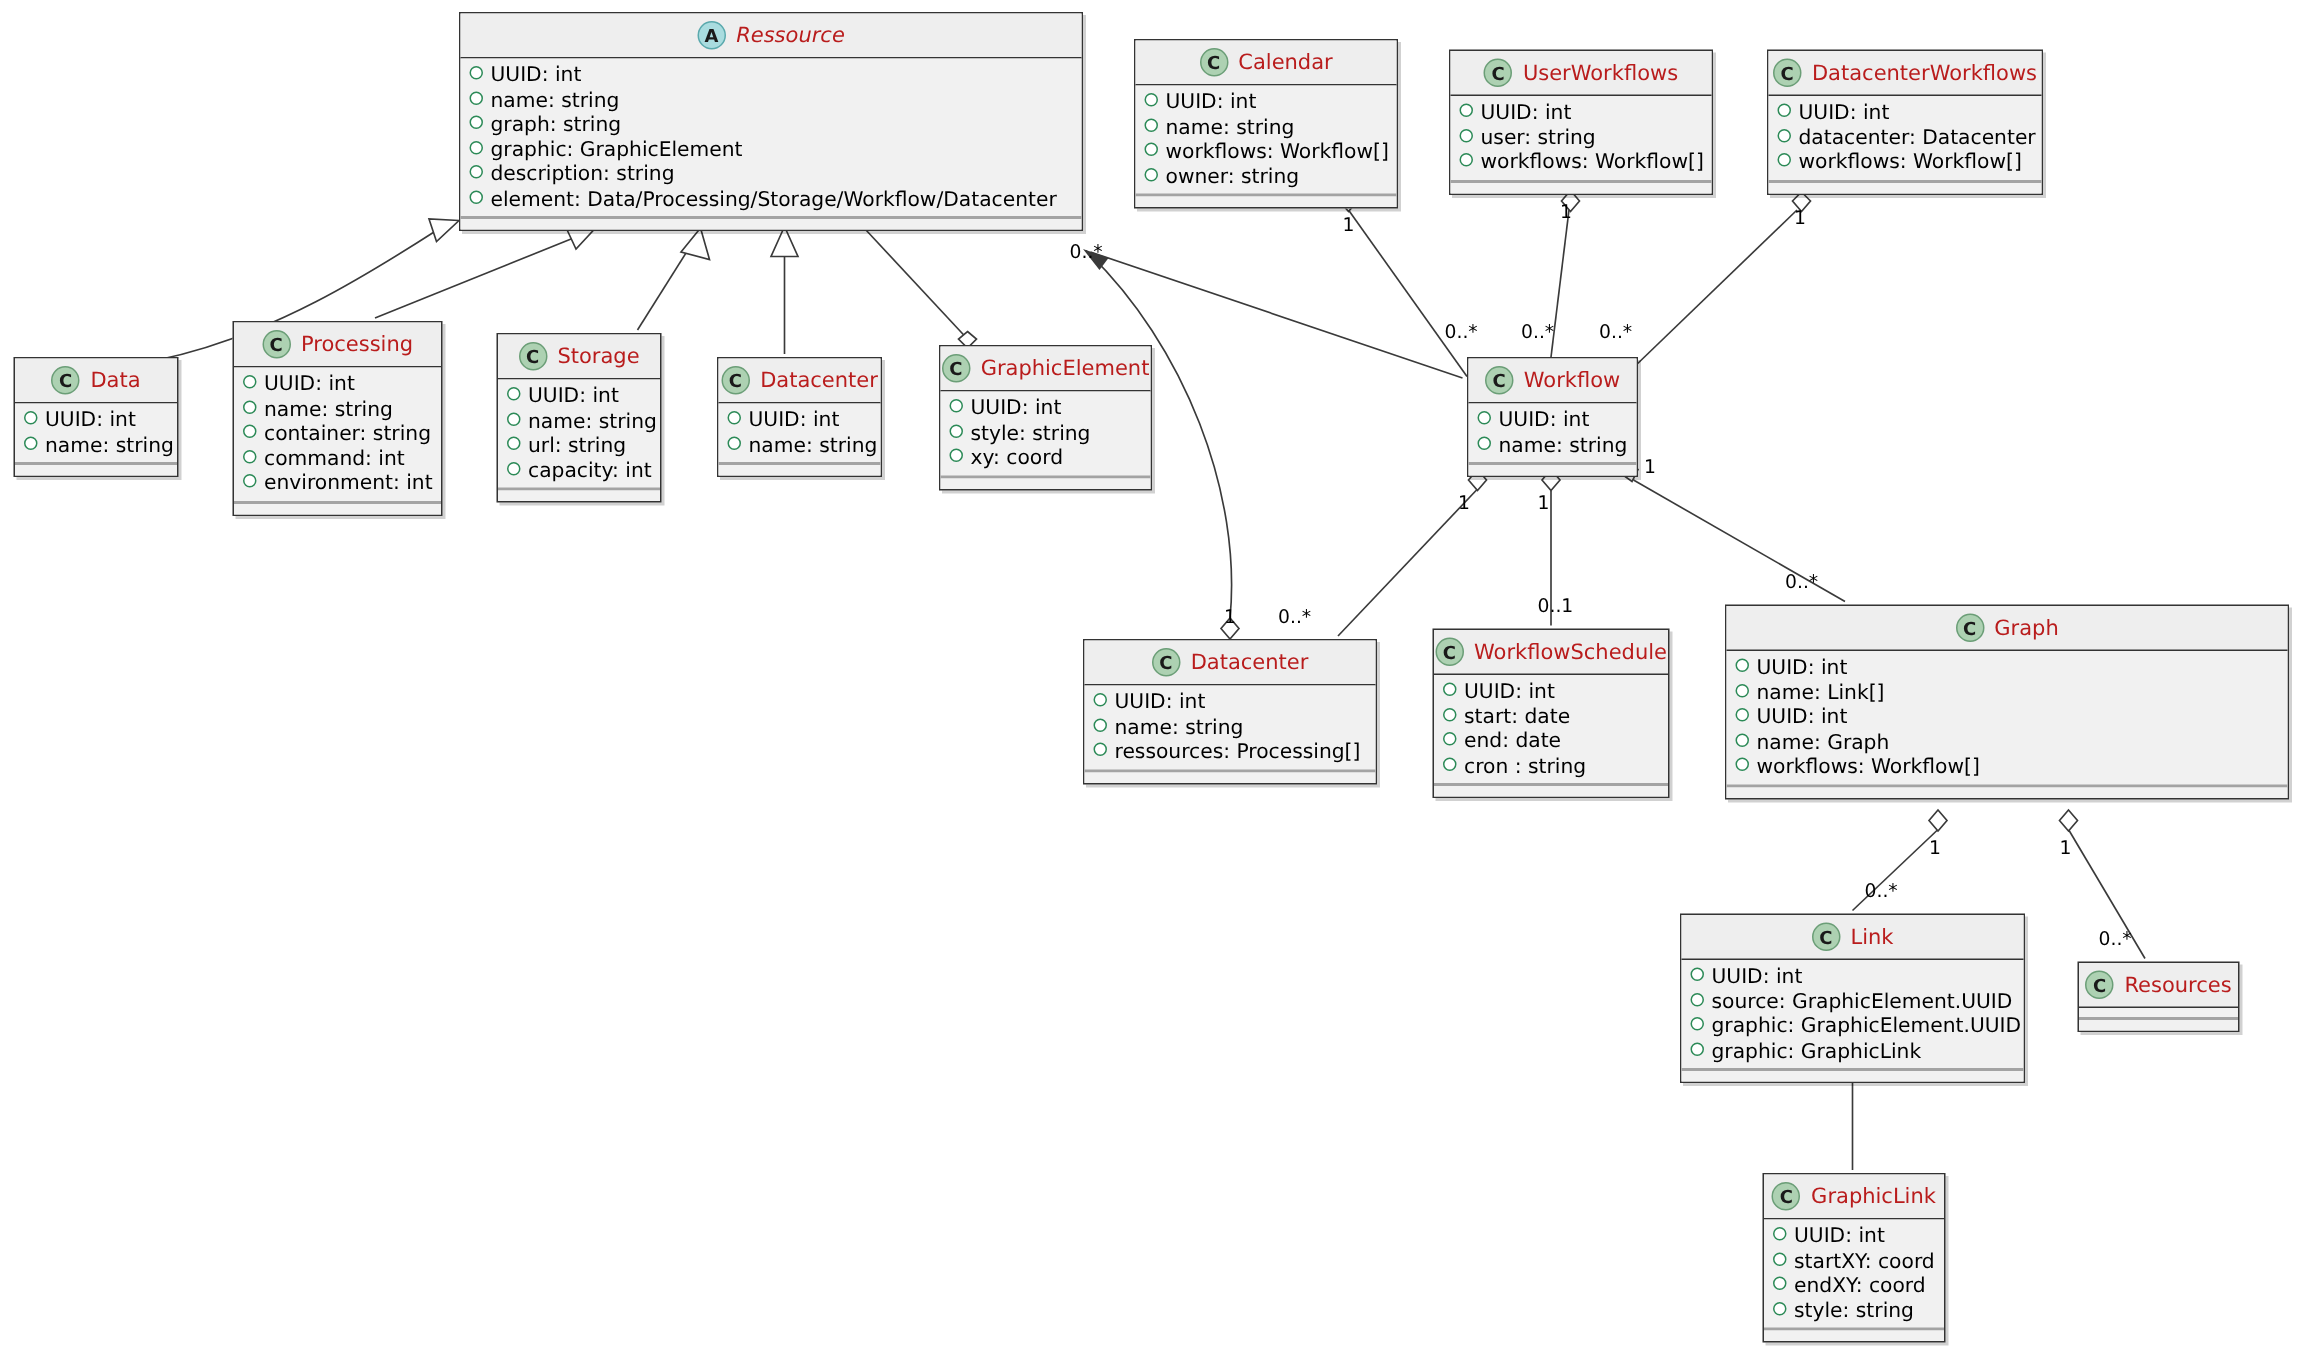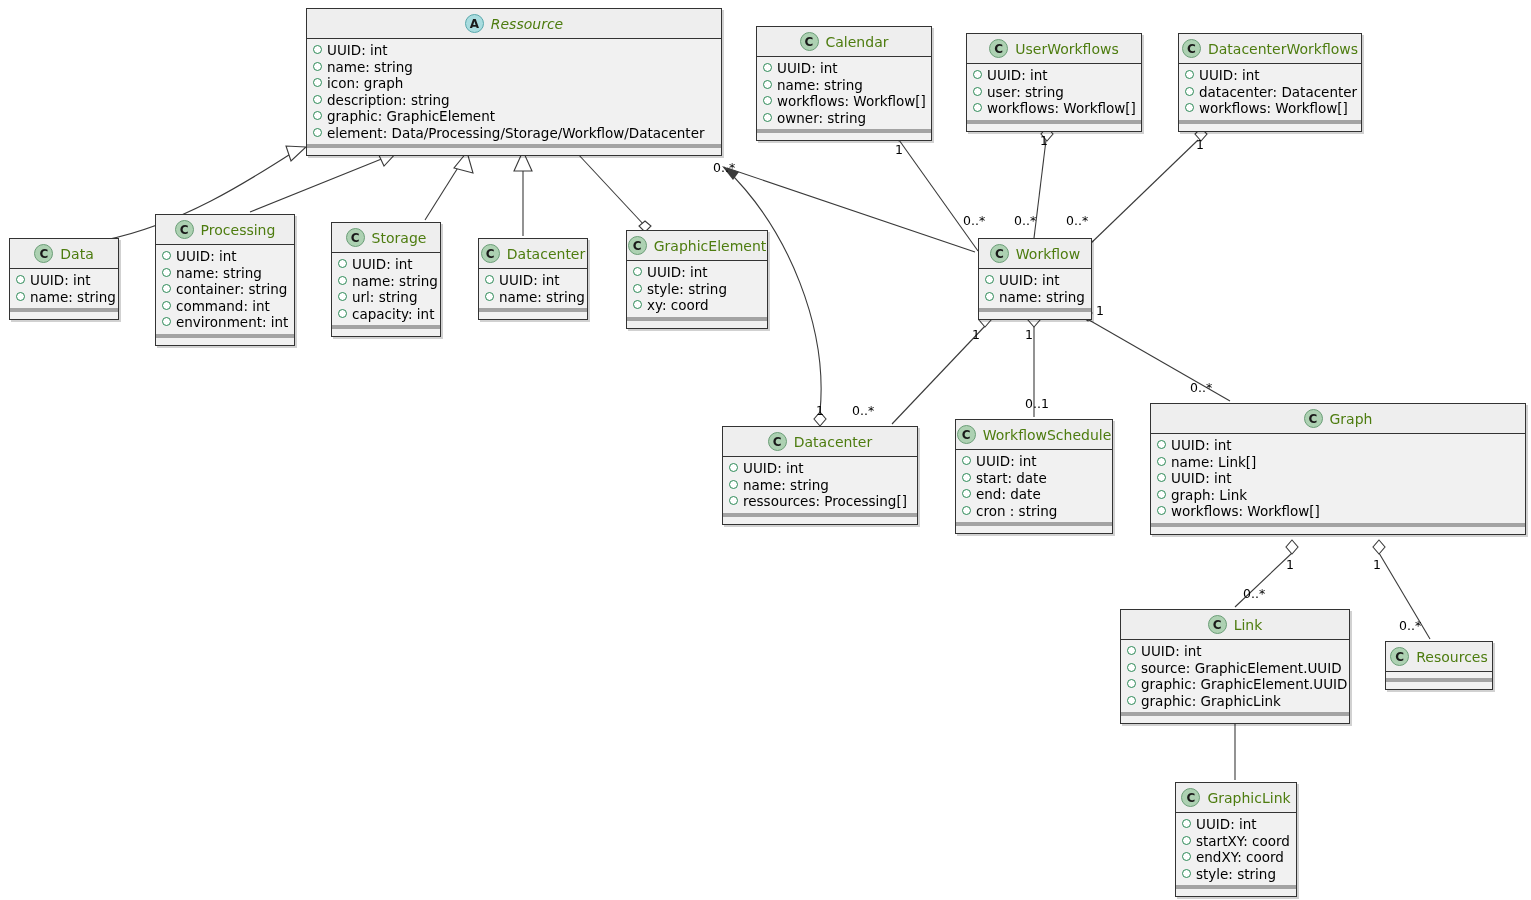--- a/index.html
+++ b/index.html
@@ -57,29 +57,29 @@
   .badge-c {
     background: #add1b2;
     border: 1px solid #6b9e77;
   }
   .badge-a {
     background: #a9dcdf;
     border: 1px solid #5aa9ad;
   }
   .cls-title {
     font-size: 14px;
-    color: #4d7c0f;
+    color: #b91c1c;
     white-space: nowrap;
   }
   .cls-title.abstract {
     font-style: italic;
   }
   .uml-attrs {
     padding: 3px 6px 3px 6px;
-    border-bottom: 4px solid #a3a3a3;
+    border-bottom: 2px solid #a3a3a3;
     background: #f1f1f1;
   }
   .uml-attrs.empty {
     height: 6px;
     padding: 0;
   }
   .attr {
     display: flex;
     align-items: baseline;
     gap: 5px;
@@ -178,32 +178,32 @@
           <div class="attr">
             <span class="attr-dot"></span>
             <span>UUID: int</span>
           </div>
           <div class="attr">
             <span class="attr-dot"></span>
             <span>name: string</span>
           </div>
           <div class="attr">
             <span class="attr-dot"></span>
-            <span>icon: graph</span>
+            <span>graph: string</span>
+          </div>
+          <div class="attr">
+            <span class="attr-dot"></span>
+            <span>graphic: GraphicElement</span>
           </div>
           <div class="attr">
             <span class="attr-dot"></span>
             <span>description: string</span>
           </div>
           <div class="attr">
             <span class="attr-dot"></span>
-            <span>graphic: GraphicElement</span>
-          </div>
-          <div class="attr">
-            <span class="attr-dot"></span>
             <span>element: Data/Processing/Storage/Workflow/Datacenter</span>
           </div>
         </div>
         <div class="uml-methods"></div>
       </div>
       <div class="uml-class" style="left: 756px; top: 26px; width: 176px;">
         <div class="uml-header">
           <span class="badge badge-c">C</span>
           <span class="cls-title">Calendar</span>
         </div>
@@ -454,21 +454,21 @@
           <div class="attr">
             <span class="attr-dot"></span>
             <span>name: Link[]</span>
           </div>
           <div class="attr">
             <span class="attr-dot"></span>
             <span>UUID: int</span>
           </div>
           <div class="attr">
             <span class="attr-dot"></span>
-            <span>graph: Link</span>
+            <span>name: Graph</span>
           </div>
           <div class="attr">
             <span class="attr-dot"></span>
             <span>workflows: Workflow[]</span>
           </div>
         </div>
         <div class="uml-methods"></div>
       </div>
       <div class="uml-class" style="left: 1120px; top: 609px; width: 230px;">
         <div class="uml-header">

